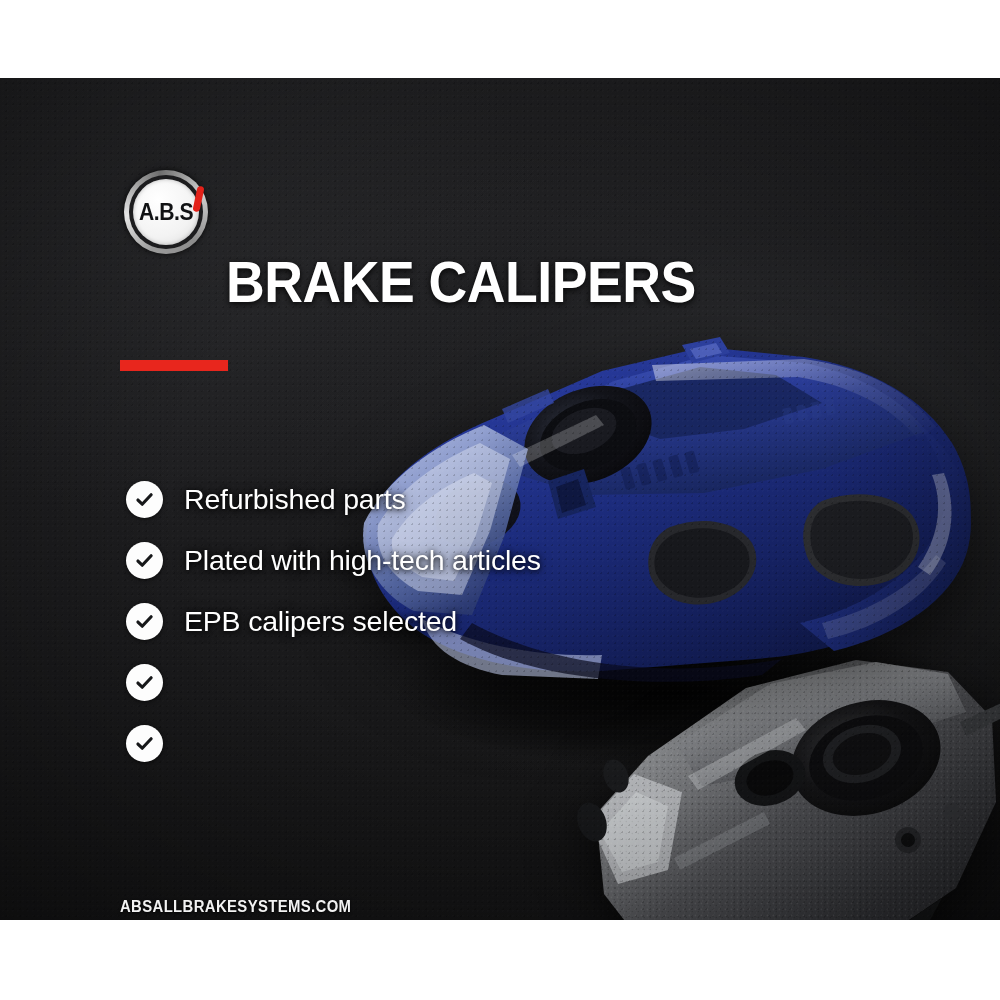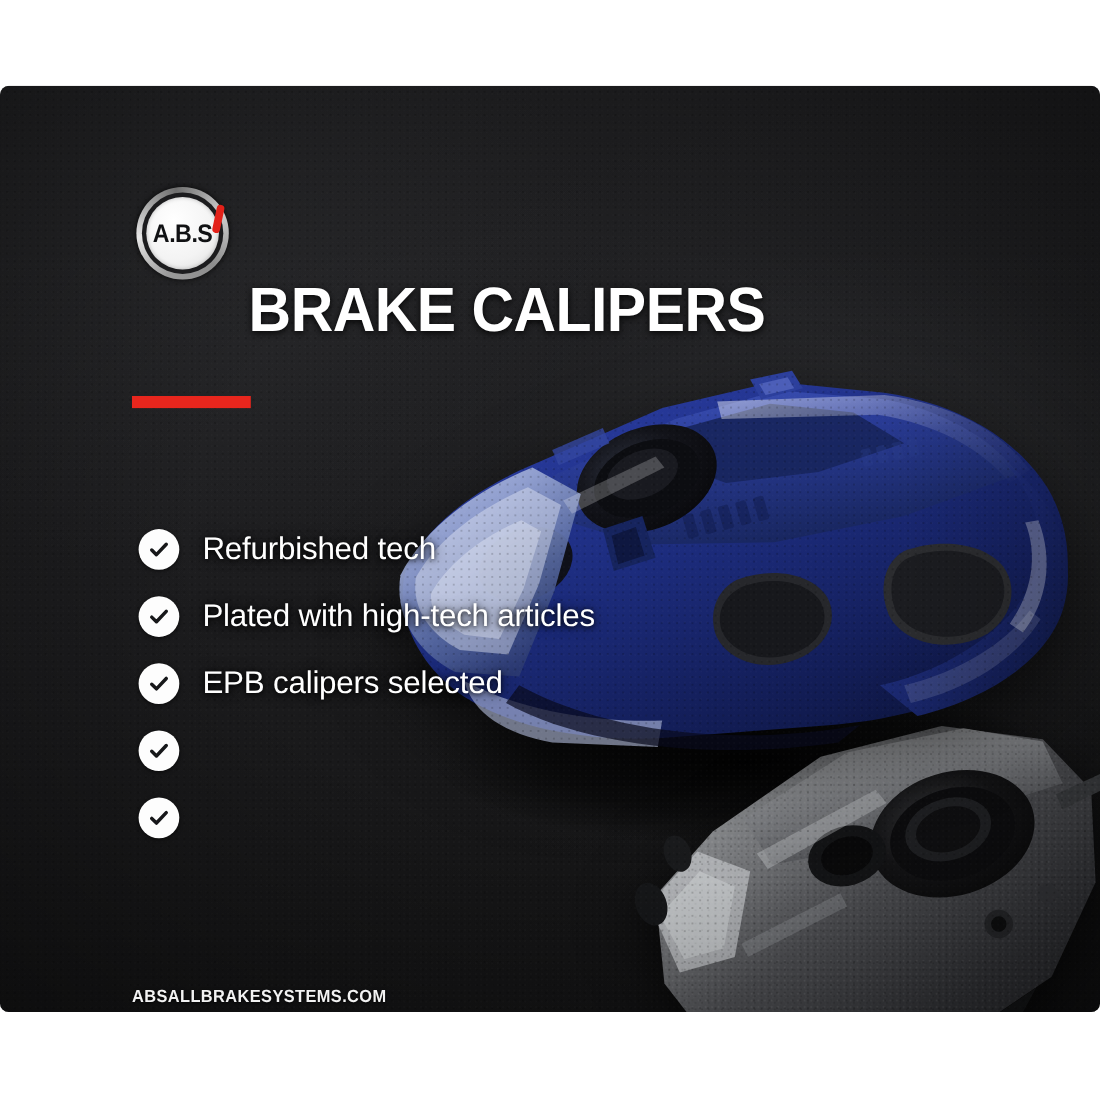--- a/index.html
+++ b/index.html
@@ -21,21 +21,20 @@
     position: absolute;
     left: 0;
     top: 78px;
     width: 1000px;
     height: 842px;
     overflow: hidden;
     background:
       radial-gradient(ellipse 700px 520px at 78% 46%, rgba(60,62,66,0.55) 0%, rgba(40,41,44,0.25) 45%, rgba(0,0,0,0) 72%),
       radial-gradient(ellipse 520px 420px at 18% 18%, rgba(52,53,56,0.40) 0%, rgba(0,0,0,0) 70%),
       linear-gradient(160deg, #232325 0%, #1d1d1f 40%, #161617 75%, #121213 100%);
-    border-radius: 8px;
   }
   
   #grain {
     position: absolute;
     inset: 0;
     opacity: .55;
     background-image:
       radial-gradient(rgba(255,255,255,.035) 1px, rgba(0,0,0,0) 1px),
       radial-gradient(rgba(0,0,0,.30) 1px, rgba(0,0,0,0) 1px);
     background-size: 5px 5px, 7px 7px;
@@ -431,21 +430,21 @@
     <div id="rule"></div>
 
     <div id="bullets">
 
       <div class="bullet">
         <span class="check">
           <svg width="21" height="21" viewBox="0 0 24 24">
               <path d="M4.5 12.6 L9.4 17.4 L19.6 6.6" fill="none" stroke="#17181a" stroke-width="3.6" stroke-linecap="round" stroke-linejoin="round"></path>
             </svg>
         </span>
-        <span class="bullet-label">Refurbished tech</span>
+        <span class="bullet-label">Refurbished parts</span>
       </div>
 
       <div class="bullet">
         <span class="check">
           <svg width="21" height="21" viewBox="0 0 24 24">
               <path d="M4.5 12.6 L9.4 17.4 L19.6 6.6" fill="none" stroke="#17181a" stroke-width="3.6" stroke-linecap="round" stroke-linejoin="round"></path>
             </svg>
         </span>
         <span class="bullet-label">Plated with high-tech articles</span>
       </div>

